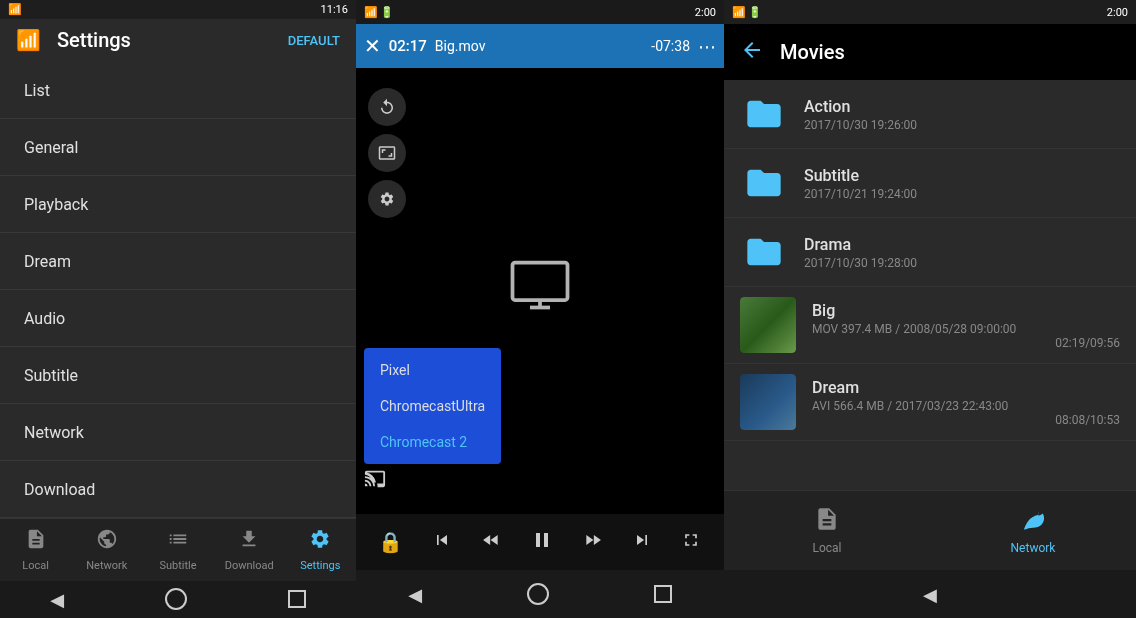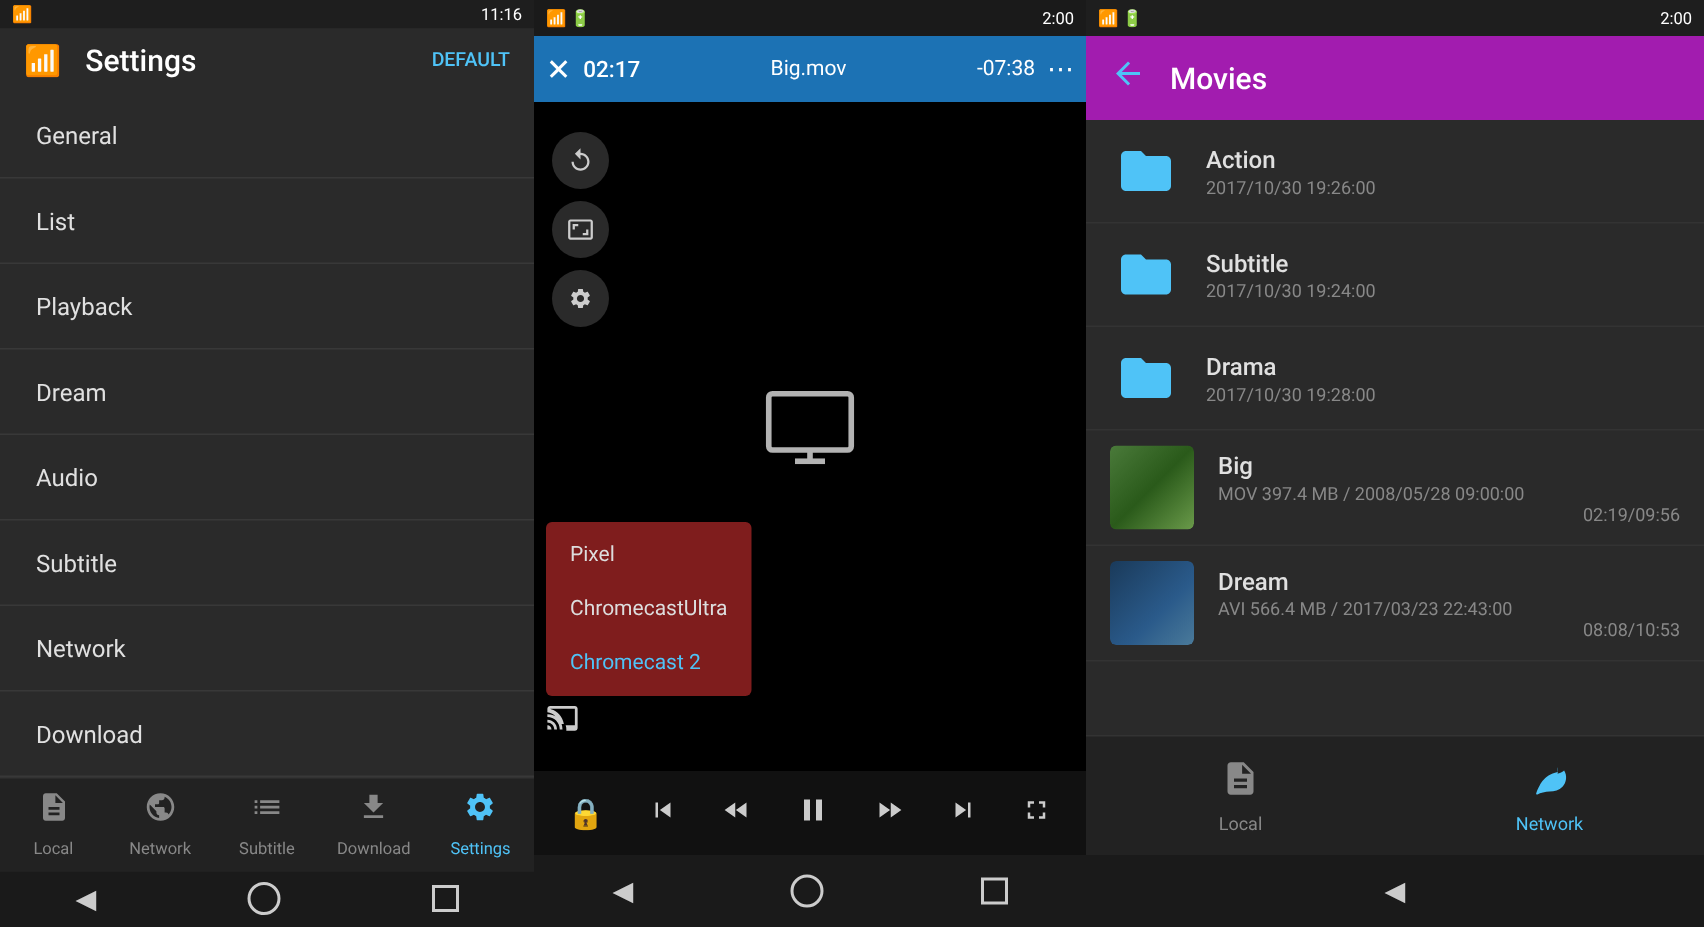--- a/index.html
+++ b/index.html
@@ -154,21 +154,21 @@
     }
     #player-time-current {
       color: #fff;
       font-size: 15px;
       font-weight: 500;
     }
     #player-filename {
       color: #fff;
       font-size: 14px;
       flex: 1;
-      text-align: center;
+      text-align: left;
     }
     #player-time-remaining {
       color: #fff;
       font-size: 14px;
     }
     #player-menu-btn {
       color: #fff;
       font-size: 18px;
       cursor: pointer;
     }
@@ -207,21 +207,21 @@
     }
     #cast-icon {
       color: #ccc;
       font-size: 20px;
       cursor: pointer;
     }
     #cast-dropdown {
       position: absolute;
       left: 0;
       bottom: 30px;
-      background: #7f1d1d;
+      background: #1d4ed8;
       border-radius: 4px;
       min-width: 130px;
       padding: 4px 0;
       z-index: 10;
     }
     .cast-item {
       padding: 10px 16px;
       color: #ddd;
       font-size: 14px;
       cursor: pointer;
@@ -269,21 +269,21 @@
     #movies-status-bar {
       background: #1e1e1e;
       height: 24px;
       display: flex;
       align-items: center;
       justify-content: space-between;
       padding: 0 8px;
     }
     #movies-header {
       height: 56px;
-      background: #a21caf;
+      background: #000000;
       display: flex;
       align-items: center;
       padding: 0 16px;
       gap: 16px;
     }
     #movies-back-btn {
       color: #4fc3f7;
       font-size: 22px;
       cursor: pointer;
     }
@@ -392,24 +392,24 @@
       <span>11:16</span>
     </div>
   </div>
   <div id="settings-header">
     <span class="wifi-icon">📶</span>
     <span id="settings-title">Settings</span>
     <span id="settings-default">DEFAULT</span>
   </div>
   <div id="settings-nav">
     <div class="settings-item">
+      <span class="settings-item-label">List</span>
+    </div>
+    <div class="settings-item">
       <span class="settings-item-label">General</span>
-    </div>
-    <div class="settings-item">
-      <span class="settings-item-label">List</span>
     </div>
     <div class="settings-item">
       <span class="settings-item-label">Playback</span>
     </div>
     <div class="settings-item">
       <span class="settings-item-label">Dream</span>
     </div>
     <div class="settings-item">
       <span class="settings-item-label">Audio</span>
     </div>
@@ -600,21 +600,21 @@
     </div>
 
     <div class="movie-item">
       <div class="movie-folder-icon">
         <svg width="40" height="40" viewBox="0 0 24 24" fill="#4fc3f7">
             <path d="M10 4H4c-1.1 0-1.99.9-1.99 2L2 18c0 1.1.9 2 2 2h16c1.1 0 2-.9 2-2V8c0-1.1-.9-2-2-2h-8l-2-2z"></path>
           </svg>
       </div>
       <div class="movie-info">
         <div class="movie-name">Subtitle</div>
-        <div class="movie-meta">2017/10/30 19:24:00</div>
+        <div class="movie-meta">2017/10/21 19:24:00</div>
       </div>
     </div>
 
     <div class="movie-item">
       <div class="movie-folder-icon">
         <svg width="40" height="40" viewBox="0 0 24 24" fill="#4fc3f7">
             <path d="M10 4H4c-1.1 0-1.99.9-1.99 2L2 18c0 1.1.9 2 2 2h16c1.1 0 2-.9 2-2V8c0-1.1-.9-2-2-2h-8l-2-2z"></path>
           </svg>
       </div>
       <div class="movie-info">

